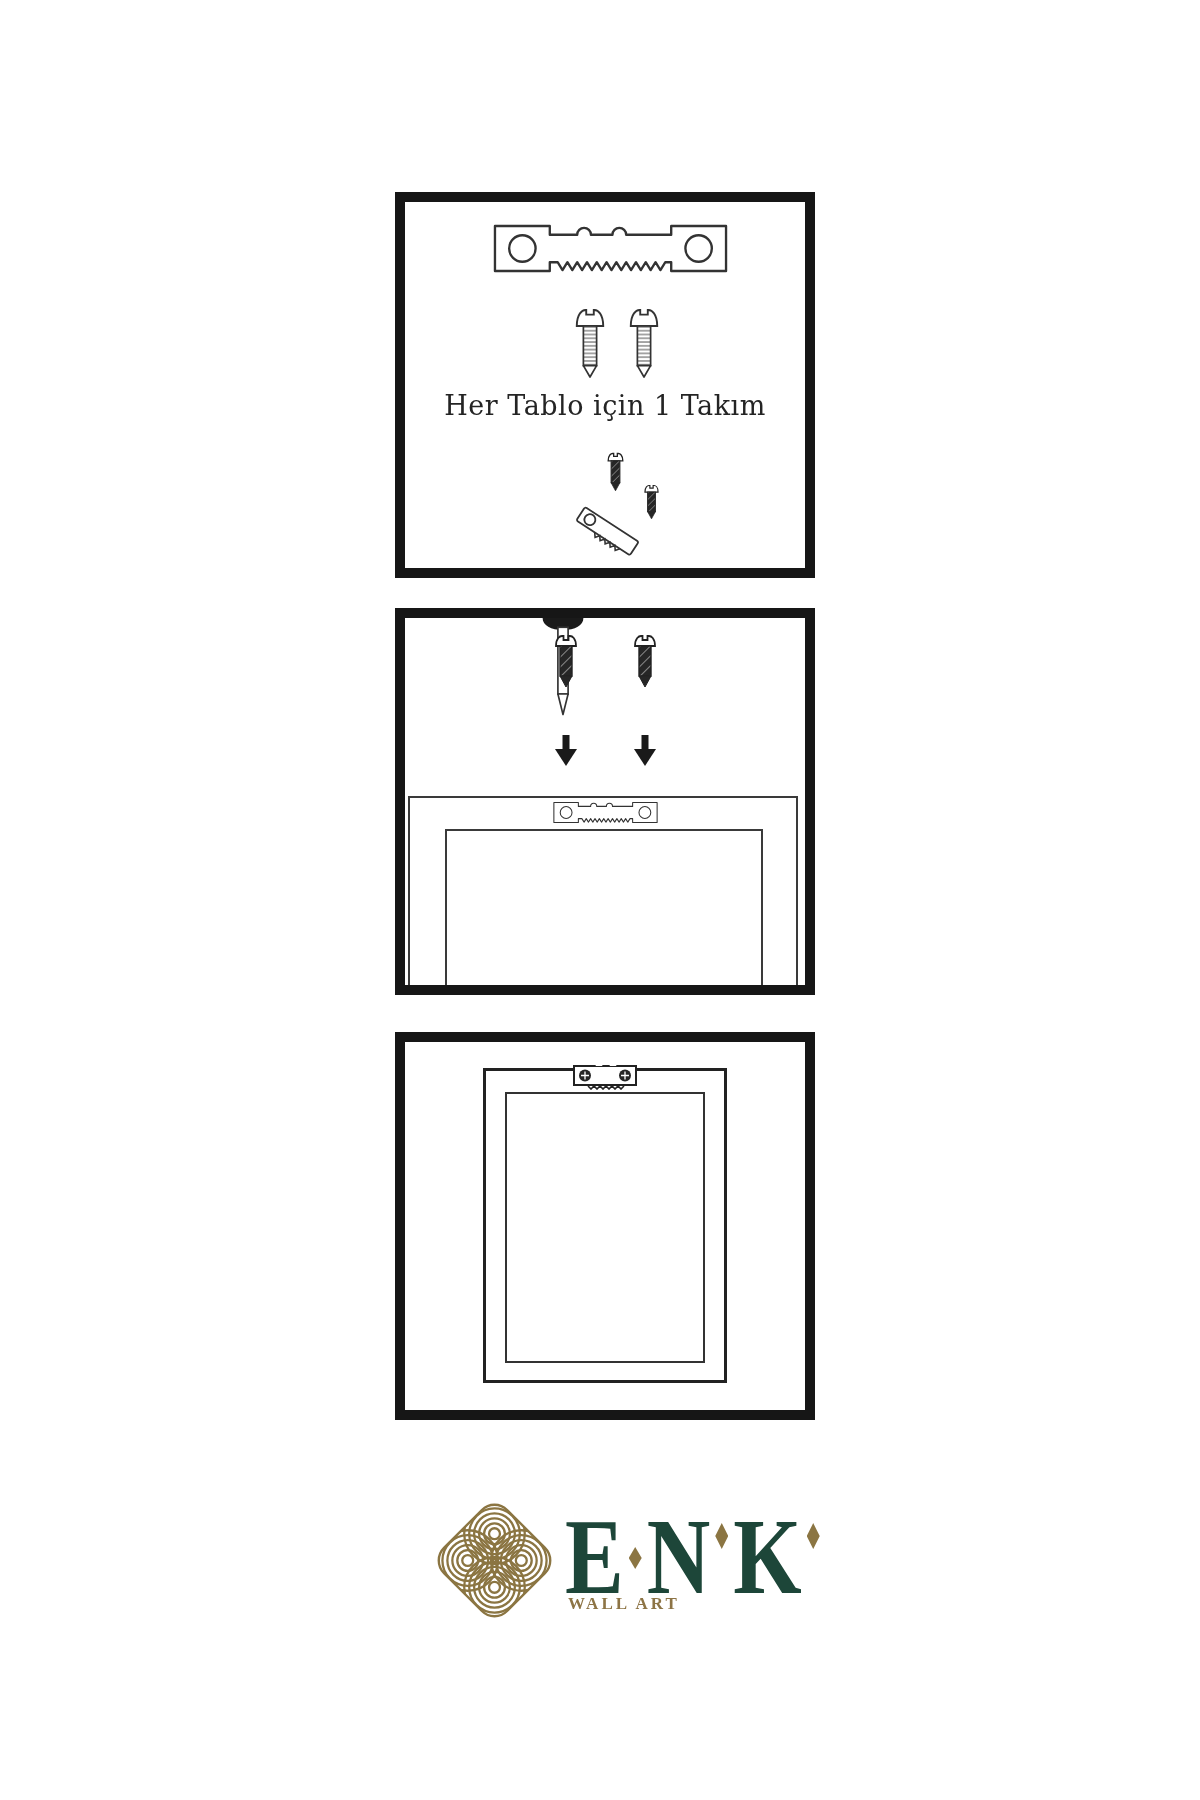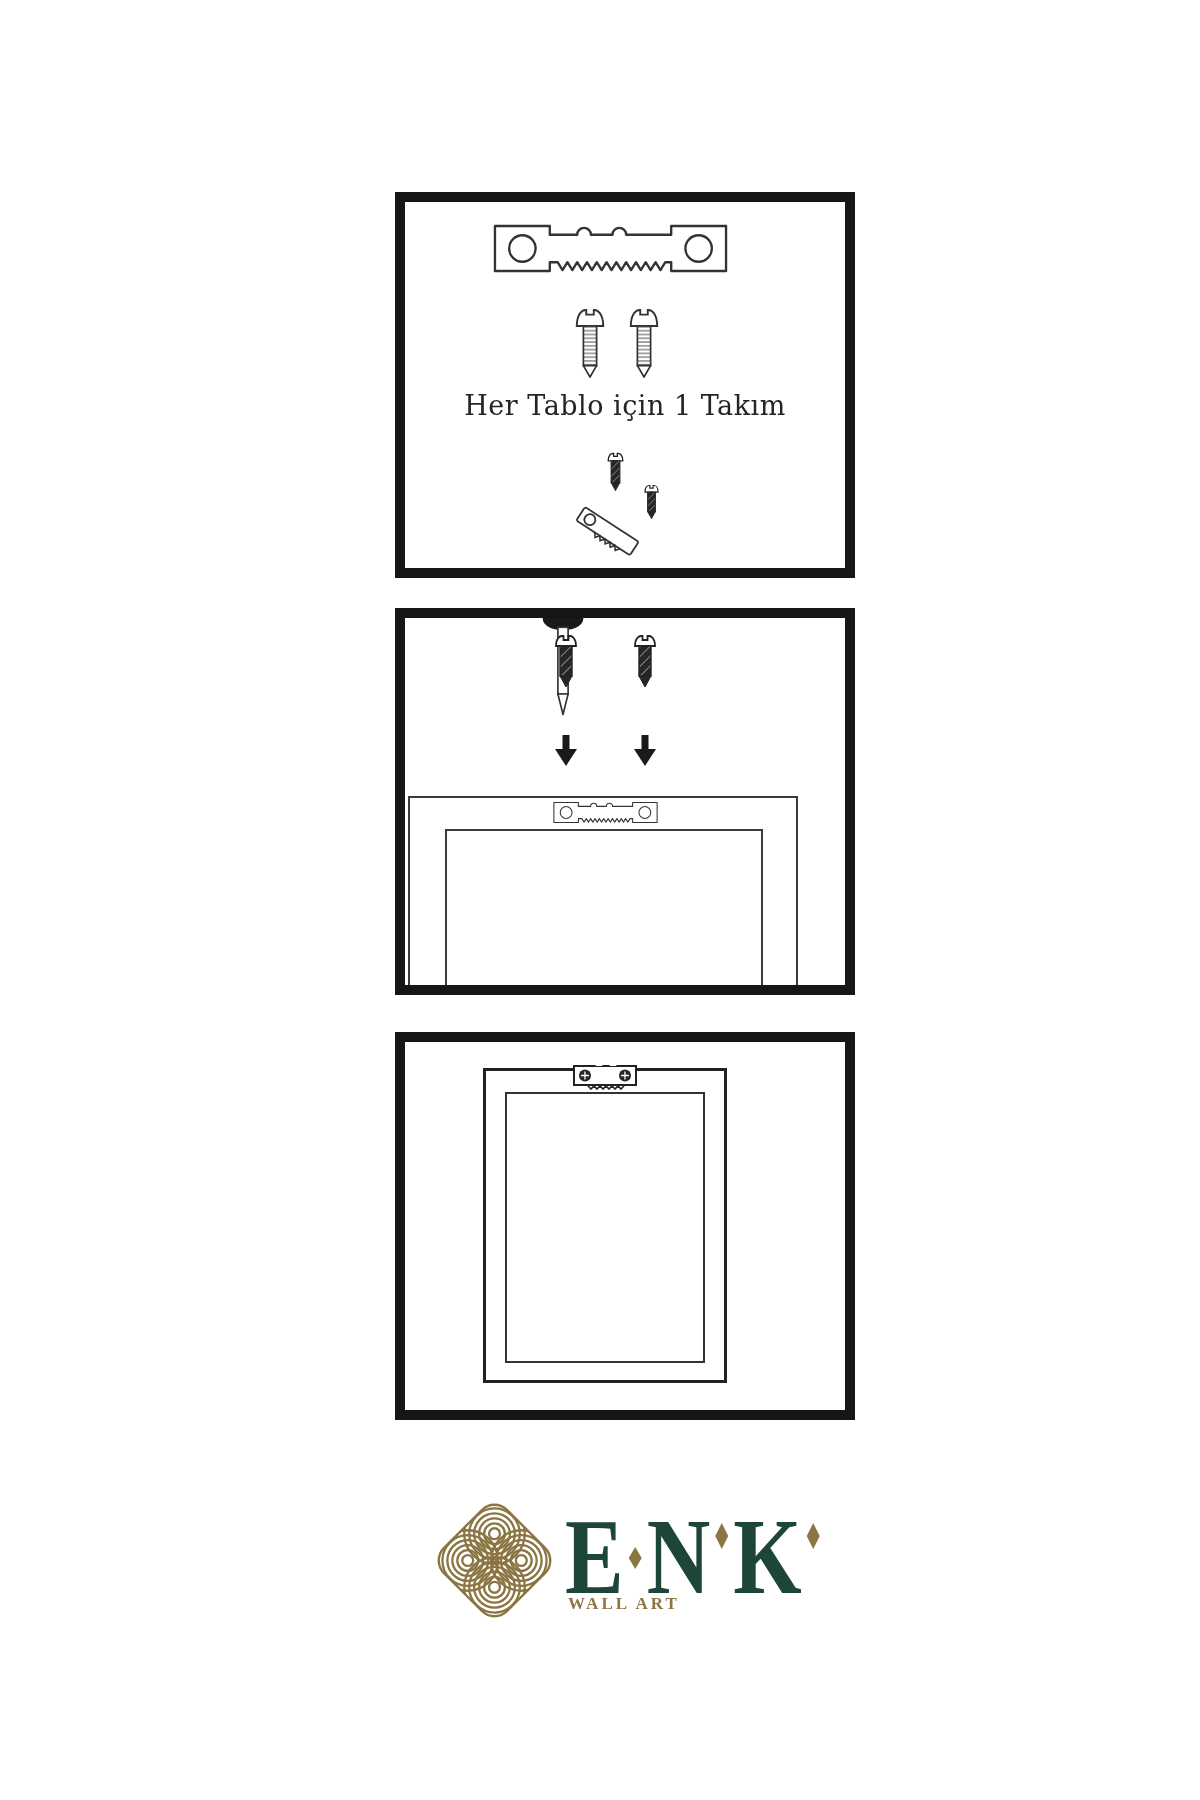--- a/index.html
+++ b/index.html
@@ -1,18 +1,18 @@
 <!DOCTYPE html>
 <html><head>
 <meta charset="utf-8">
 <style>
   html,body{margin:0;padding:0;background:#ffffff;}
   .page{position:relative;width:1200px;height:1800px;background:#ffffff;overflow:hidden;margin:0 auto;
         font-family:"Liberation Sans",sans-serif;}
-  .panel{position:absolute;left:395px;width:460px;border:10px solid #161616;background:#fff;
+  .panel{position:absolute;left:395px;width:420px;border:10px solid #161616;background:#fff;
          box-sizing:border-box;overflow:hidden;}
   #panel1{top:192px;height:386px;}
   #panel2{top:608px;height:387px;}
   #panel3{top:1032px;height:388px;}
   .abs{position:absolute;}
 
   
   .caption{position:absolute;left:0;top:188px;width:100%;text-align:center;
            font-family:"DejaVu Serif","Liberation Serif",serif;font-weight:400;
            font-size:27px;letter-spacing:.5px;color:#242424;}

